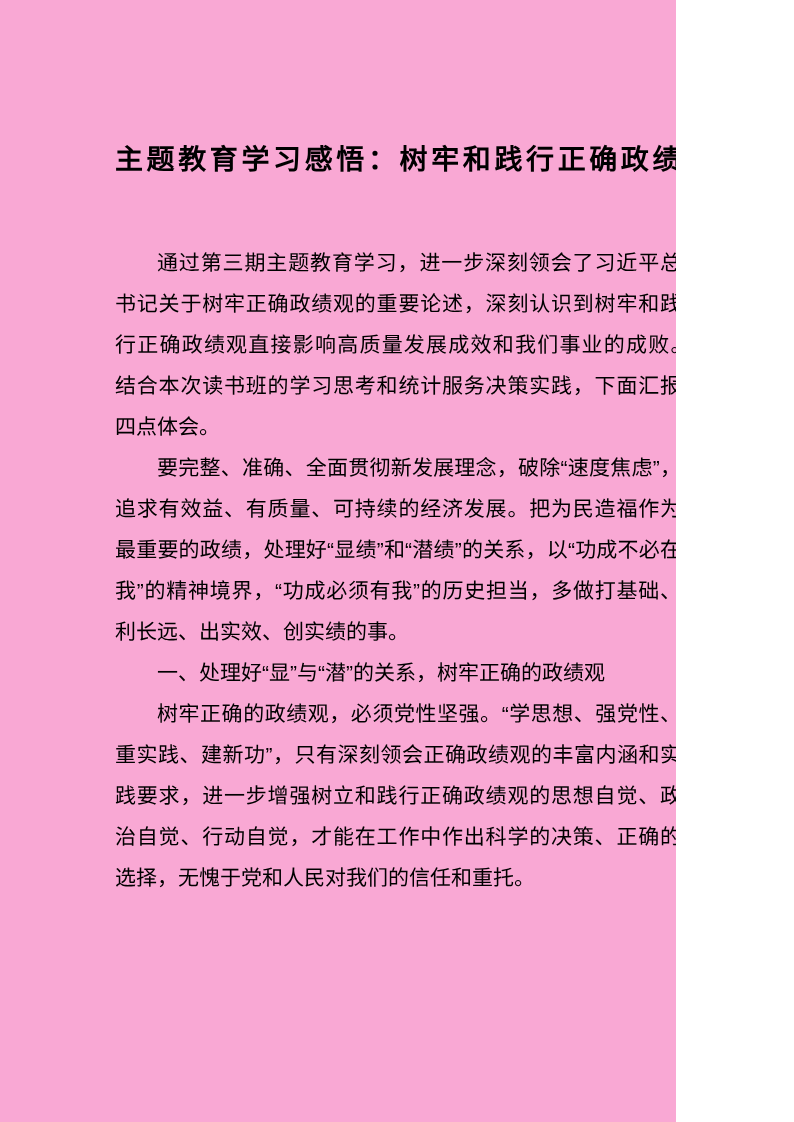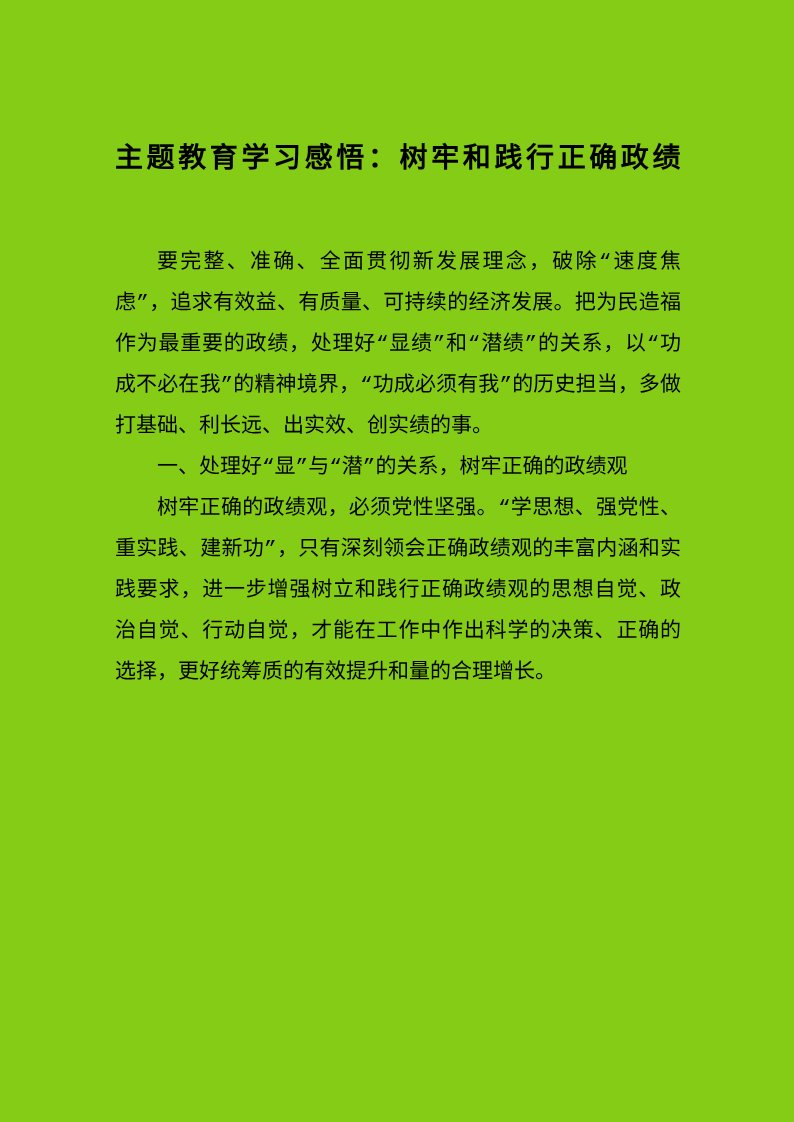--- a/index.html
+++ b/index.html
@@ -2,25 +2,25 @@
 <html lang="zh-CN"><head>
 <meta charset="utf-8">
 <style>
   html, body {
     margin: 0;
     padding: 0;
     background: #ffffff;
   }
   .page {
     position: relative;
-    width: 794px;
+    width: 676px;
     height: 1122px;
-    background: #84cc16;
+    background: #f9a8d4;
     overflow: hidden;
-    font-family: Liberation Mono, monospace;
+    font-family: Liberation Sans, sans-serif;
     color: #000000;
   }
   .content {
     position: absolute;
     top: 130px;
     left: 115px;
     width: 566px;
   }
   .doc-title {
     margin: 0 0 52px 0;
@@ -47,23 +47,24 @@
 <body>
 
 <div class="page">
   <div class="content">
 
     <h1 class="doc-title">
       <div class="title-line">主题教育学习感悟：树牢和践行正确政绩</div>
     </h1>
 
     <div class="body-text">
+      <p>通过第三期主题教育学习，进一步深刻领会了习近平总书记关于树牢正确政绩观的重要论述，深刻认识到树牢和践行正确政绩观直接影响高质量发展成效和我们事业的成败。　结合本次读书班的学习思考和统计服务决策实践，下面汇报四点体会。</p>
 
       <p>要完整、准确、全面贯彻新发展理念，破除“速度焦虑”，追求有效益、有质量、可持续的经济发展。把为民造福作为最重要的政绩，处理好“显绩”和“潜绩”的关系，以“功成不必在我”的精神境界，“功成必须有我”的历史担当，多做打基础、利长远、出实效、创实绩的事。</p>
 
       <p>一、处理好“显”与“潜”的关系，树牢正确的政绩观</p>
 
 
-      <p>树牢正确的政绩观，必须党性坚强。“学思想、强党性、重实践、建新功”，只有深刻领会正确政绩观的丰富内涵和实践要求，进一步增强树立和践行正确政绩观的思想自觉、政治自觉、行动自觉，才能在工作中作出科学的决策、正确的选择，更好统筹质的有效提升和量的合理增长。</p>
+      <p>树牢正确的政绩观，必须党性坚强。“学思想、强党性、重实践、建新功”，只有深刻领会正确政绩观的丰富内涵和实践要求，进一步增强树立和践行正确政绩观的思想自觉、政治自觉、行动自觉，才能在工作中作出科学的决策、正确的选择，无愧于党和人民对我们的信任和重托。</p>
     </div>
 
   </div>
 </div>
 
 </body></html>

